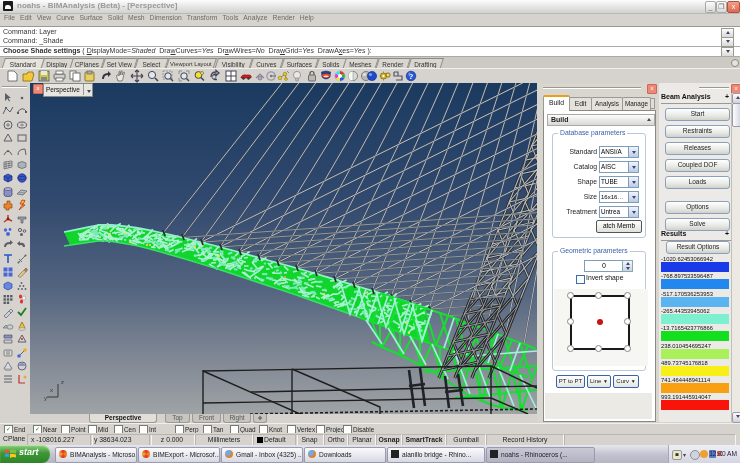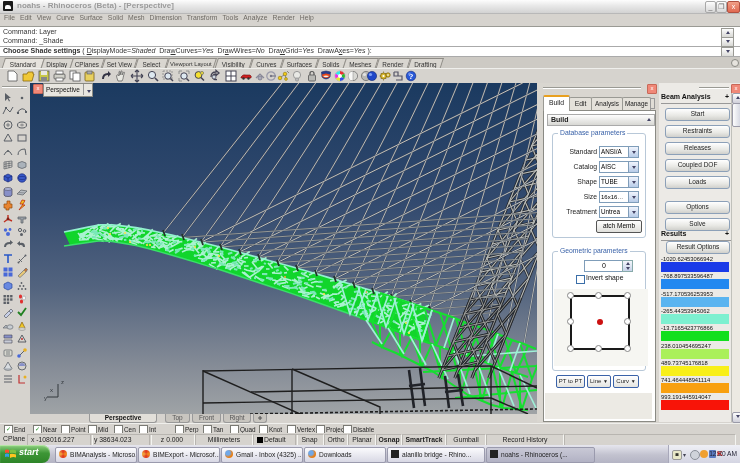--- a/index.html
+++ b/index.html
@@ -74,21 +74,21 @@
   .bbtn{height:11px;border:1px solid #3a62a8;border-radius:2px;background:linear-gradient(#fff,#e4e4e0);
     font-size:6px;text-align:center;line-height:10px;color:#222;}
   .tico{display:inline-block;width:8px;height:8px;margin:0 3px 0 3px;vertical-align:-1px;}
   .tu{width:0;height:0;border-left:2.5px solid transparent;border-right:2.5px solid transparent;border-bottom:3.5px solid #446;margin:2px auto 0;}
   .td{width:0;height:0;border-left:2.5px solid transparent;border-right:2.5px solid transparent;border-top:3.5px solid #446;margin:2px auto 0;}
 </style>
 </head>
 <body>
   <div id="titlebar" class="abs"></div>
   <div id="rhicon" class="abs"></div>
-  <div id="titletext" class="abs">noahs - Rhinoceros (Beta) - [Perspective]</div>
+  <div id="titletext" class="abs">noahs - BIMAnalysis (Beta) - [Perspective]</div>
   <div class="winbtn abs" style="left:705px;width:9px;">_</div>
   <div class="winbtn abs" style="left:716px;width:9px;">❐</div>
   <div class="winbtn abs" style="left:727px;width:11px;background:linear-gradient(#f0a088,#e06850);border-color:#b05040;color:#fff;">x</div>
 
   <div id="menubar" class="abs"><span style="margin-left:4px;">File</span><span>Edit</span><span>View</span><span>Curve</span><span>Surface</span><span>Solid</span><span>Mesh</span><span>Dimension</span><span>Transform</span><span>Tools</span><span>Analyze</span><span>Render</span><span>Help</span></div>
 
   <div id="cmdarea" class="abs">
     <div class="cmdline abs" style="top:1px;">Command: Layer</div>
     <div class="cmdline abs" style="top:10px;">Command: _Shade</div>
     <div id="cmdprompt" class="abs"></div>

